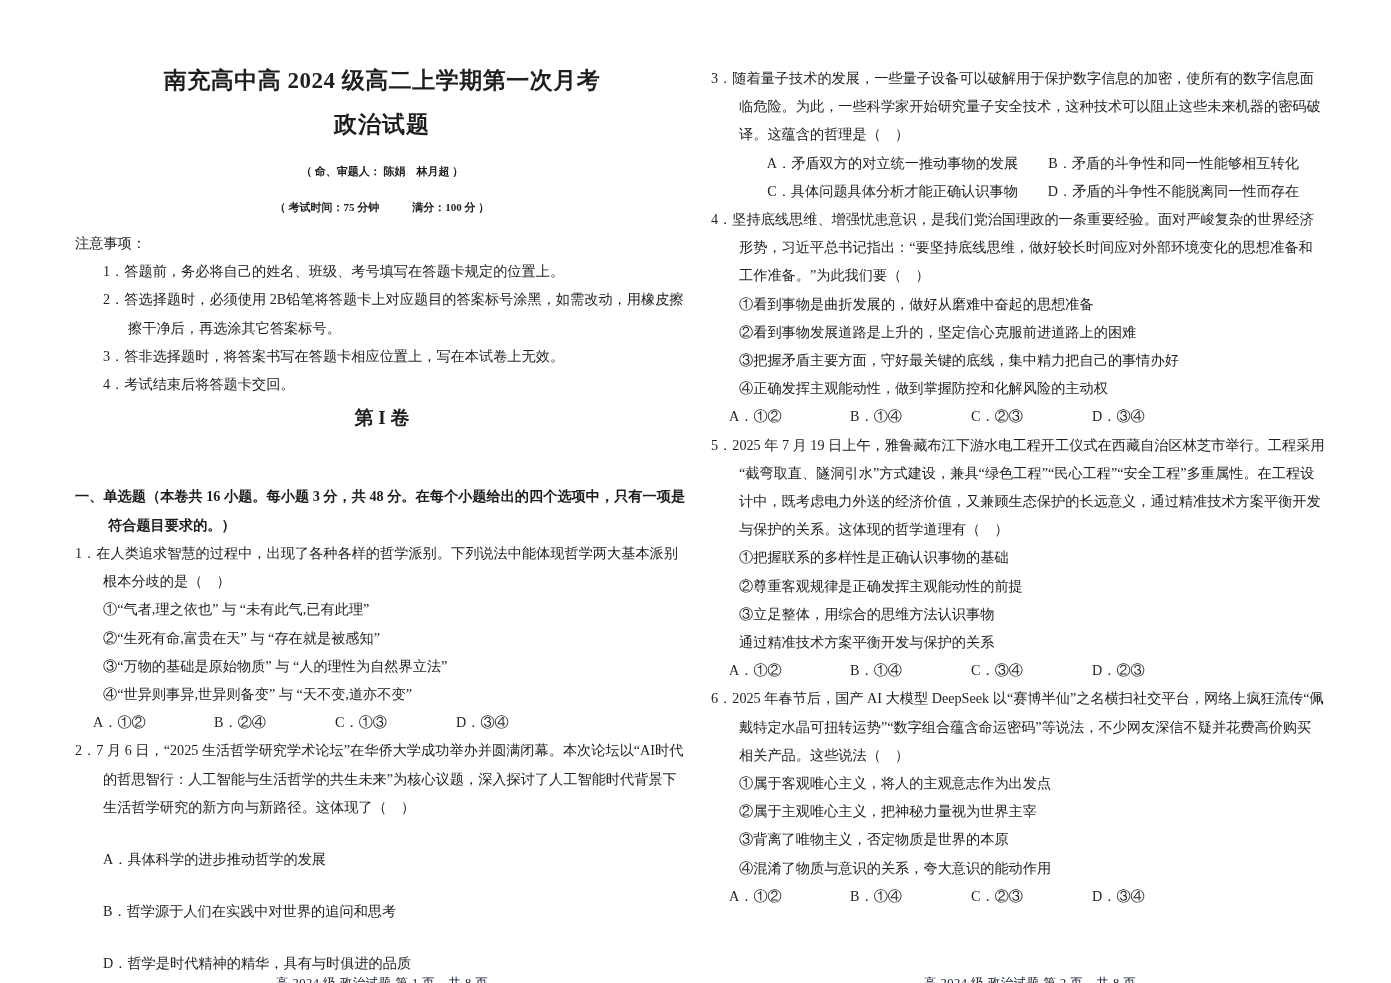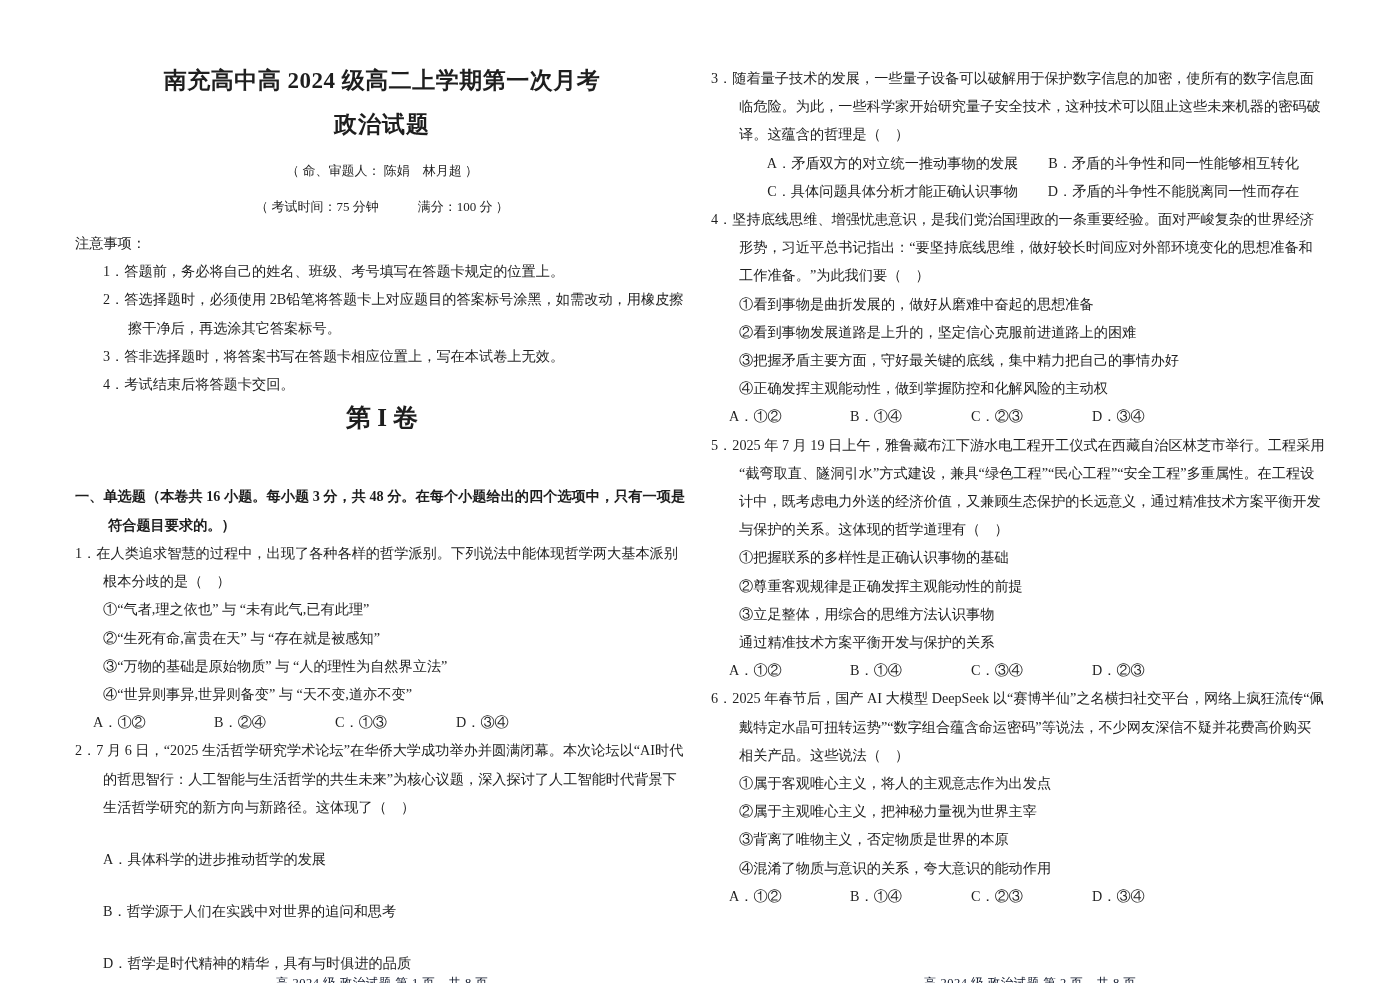--- a/index.html
+++ b/index.html
@@ -24,34 +24,34 @@
   
   .title {
     font-size: 23px; font-weight: bold; text-align: center;
     line-height: 33px; margin-bottom: 11px; letter-spacing: 0.5px;
   }
   .subtitle {
     font-size: 23px; font-weight: bold; text-align: center;
     line-height: 33px; margin-bottom: 15px; letter-spacing: 1px;
   }
   .meta-line {
-    font-size: 13px; font-weight: normal; text-align: center; line-height: 30px;
+    font-size: 11px; font-weight: bold; text-align: center; line-height: 30px;
   }
   .meta-line.first { margin-bottom: 6px; }
   .meta-line.second { margin-bottom: 7px; }
 
   .notice-heading { line-height: 28.2px; }
   .notice-item {
     margin-left: 28px;
     padding-left: 25px;
     text-indent: -25px;
   }
 
   .part-heading {
-    font-size: 25px; font-weight: bold; text-align: center;
+    font-size: 19px; font-weight: bold; text-align: center;
     line-height: 33px; margin: 3px 0 2px 0;
   }
   .section-heading {
     font-weight: bold;
     padding-left: 33px;
     text-indent: -33px;
     line-height: 28.4px;
     margin-top: 48px;
   }
 

